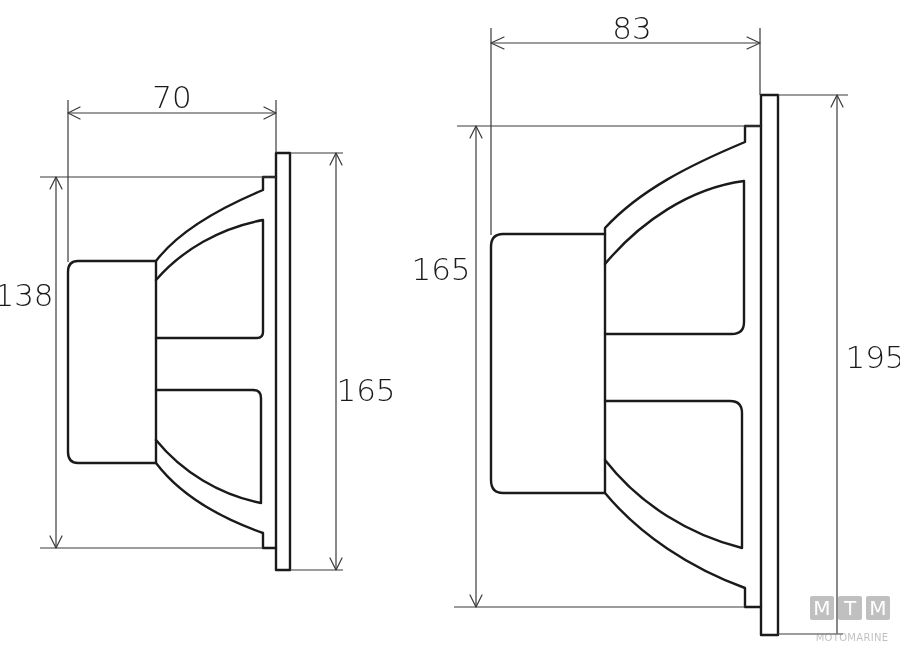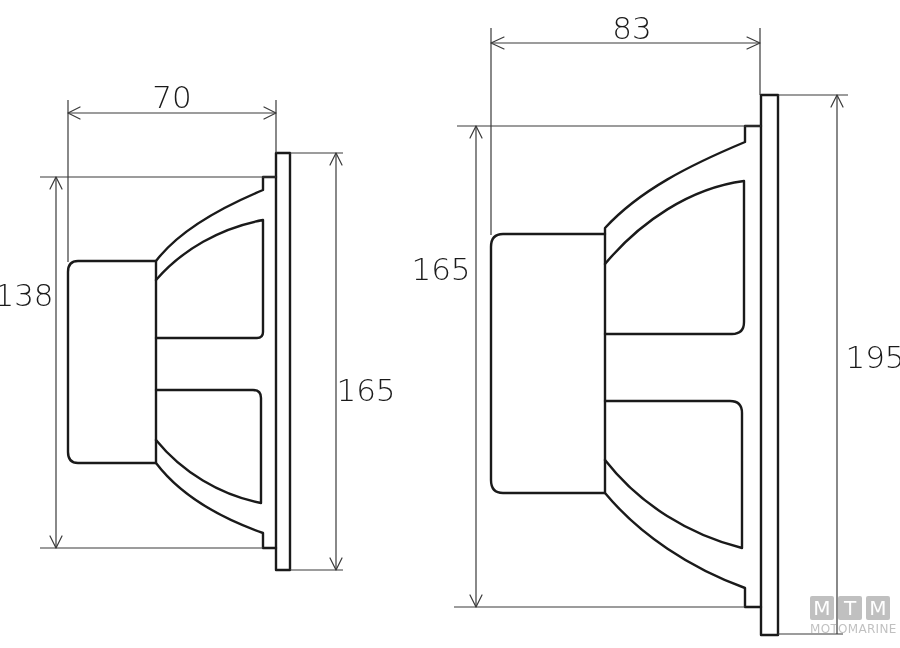--- a/index.html
+++ b/index.html
@@ -5,21 +5,21 @@
     html, body { margin: 0; padding: 0; background: #ffffff; }
     body { width: 900px; height: 648px; position: relative; overflow: hidden; }
     #drawing { position: absolute; left: 0; top: 0; width: 900px; height: 648px; }
     .outline { fill: none; stroke: #1a1a1a; stroke-width: 2.4; stroke-linejoin: round; stroke-linecap: round; }
     .dim { fill: none; stroke: #3a3a3a; stroke-width: 1.2; }
     .arrow { fill: none; stroke: #3a3a3a; stroke-width: 1.2; stroke-linecap: round; stroke-linejoin: round; }
     .dim-label { font-family: "DejaVu Sans", sans-serif; font-size: 31px; fill: #1a1a1a; font-weight: 300; }
     .watermark { position: absolute; right: 6px; bottom: 6px; width: 84px; height: 46px; opacity: 0.55; }
     .wm-letters { display: flex; gap: 4px; }
     .wm-box { width: 24px; height: 24px; background: #8e8e8e; color: #ffffff; font-family: "DejaVu Sans", sans-serif; font-size: 20px; line-height: 24px; text-align: center; border-radius: 2px; }
-    .wm-text { font-family: "DejaVu Sans", sans-serif; font-size: 12px; letter-spacing: 0.3px; color: #8e8e8e; margin-top: 2px; text-align: right; }
+    .wm-text { font-family: "DejaVu Sans", sans-serif; font-size: 10px; letter-spacing: 0.3px; color: #8e8e8e; margin-top: 12px; text-align: center; }
   </style>
 </head>
 <body>
 
 <svg id="drawing" viewBox="0 0 900 648" xmlns="http://www.w3.org/2000/svg">
 
   <g>
 
     <rect class="outline" x="276" y="153" width="14" height="417"></rect>
 

